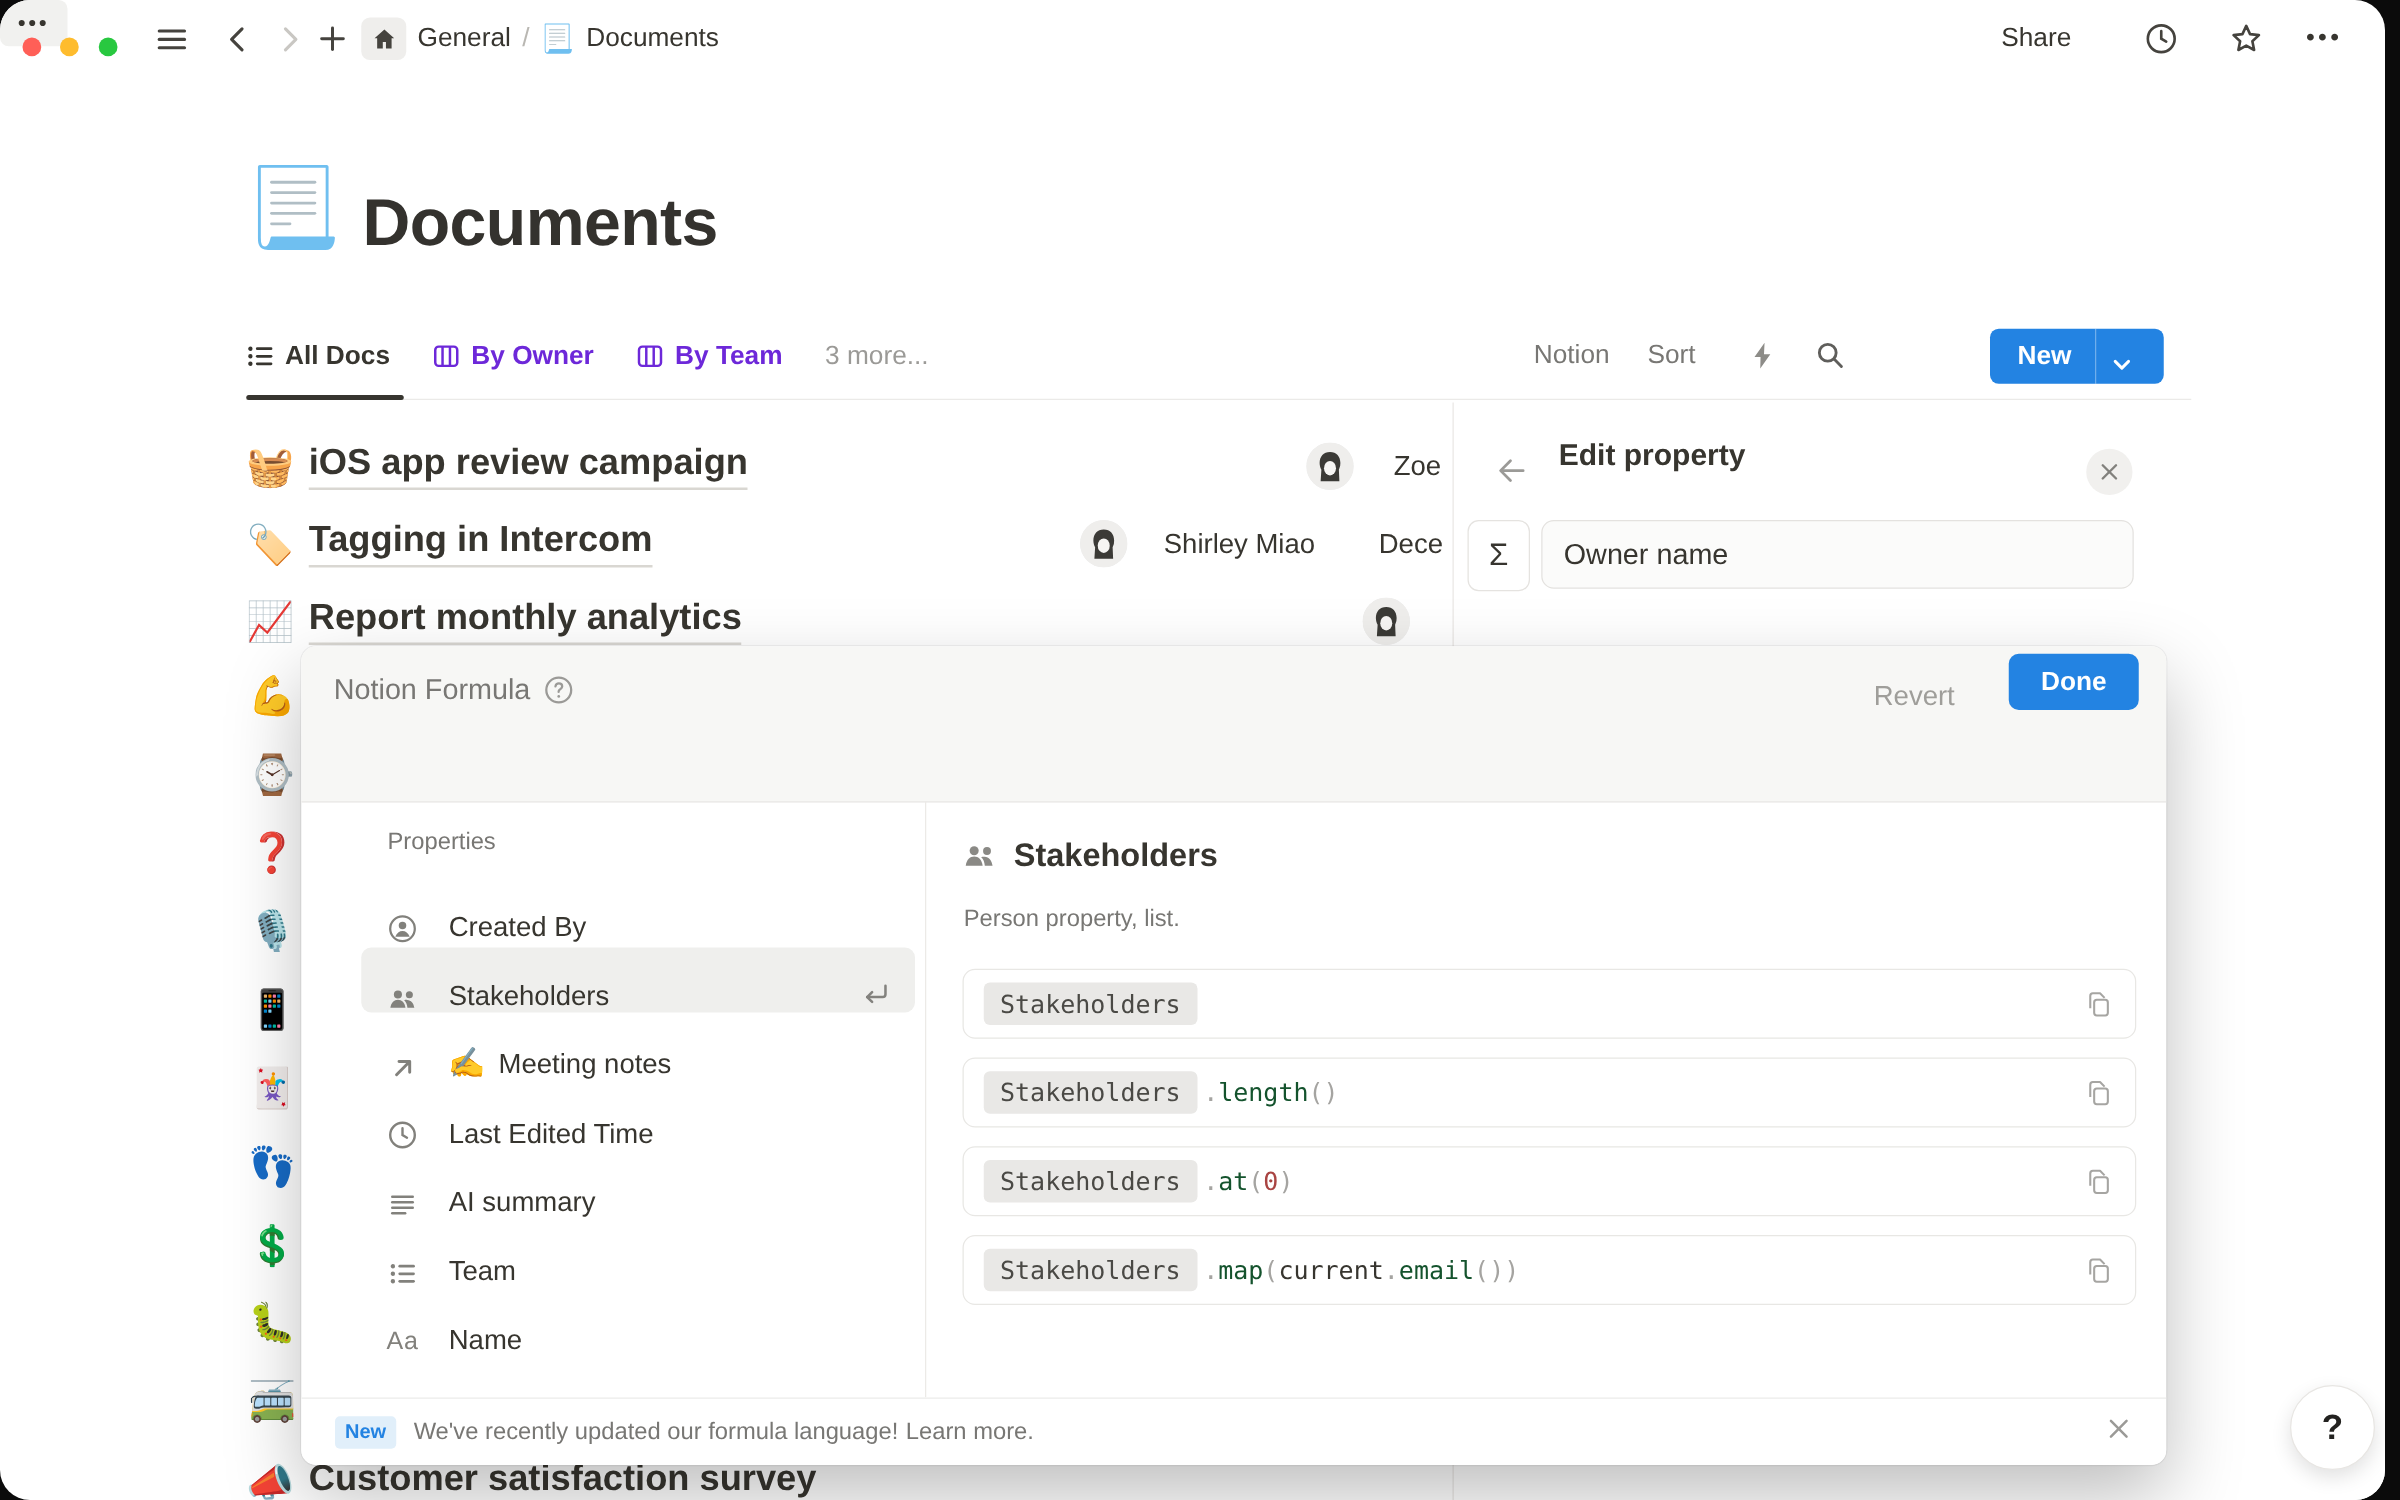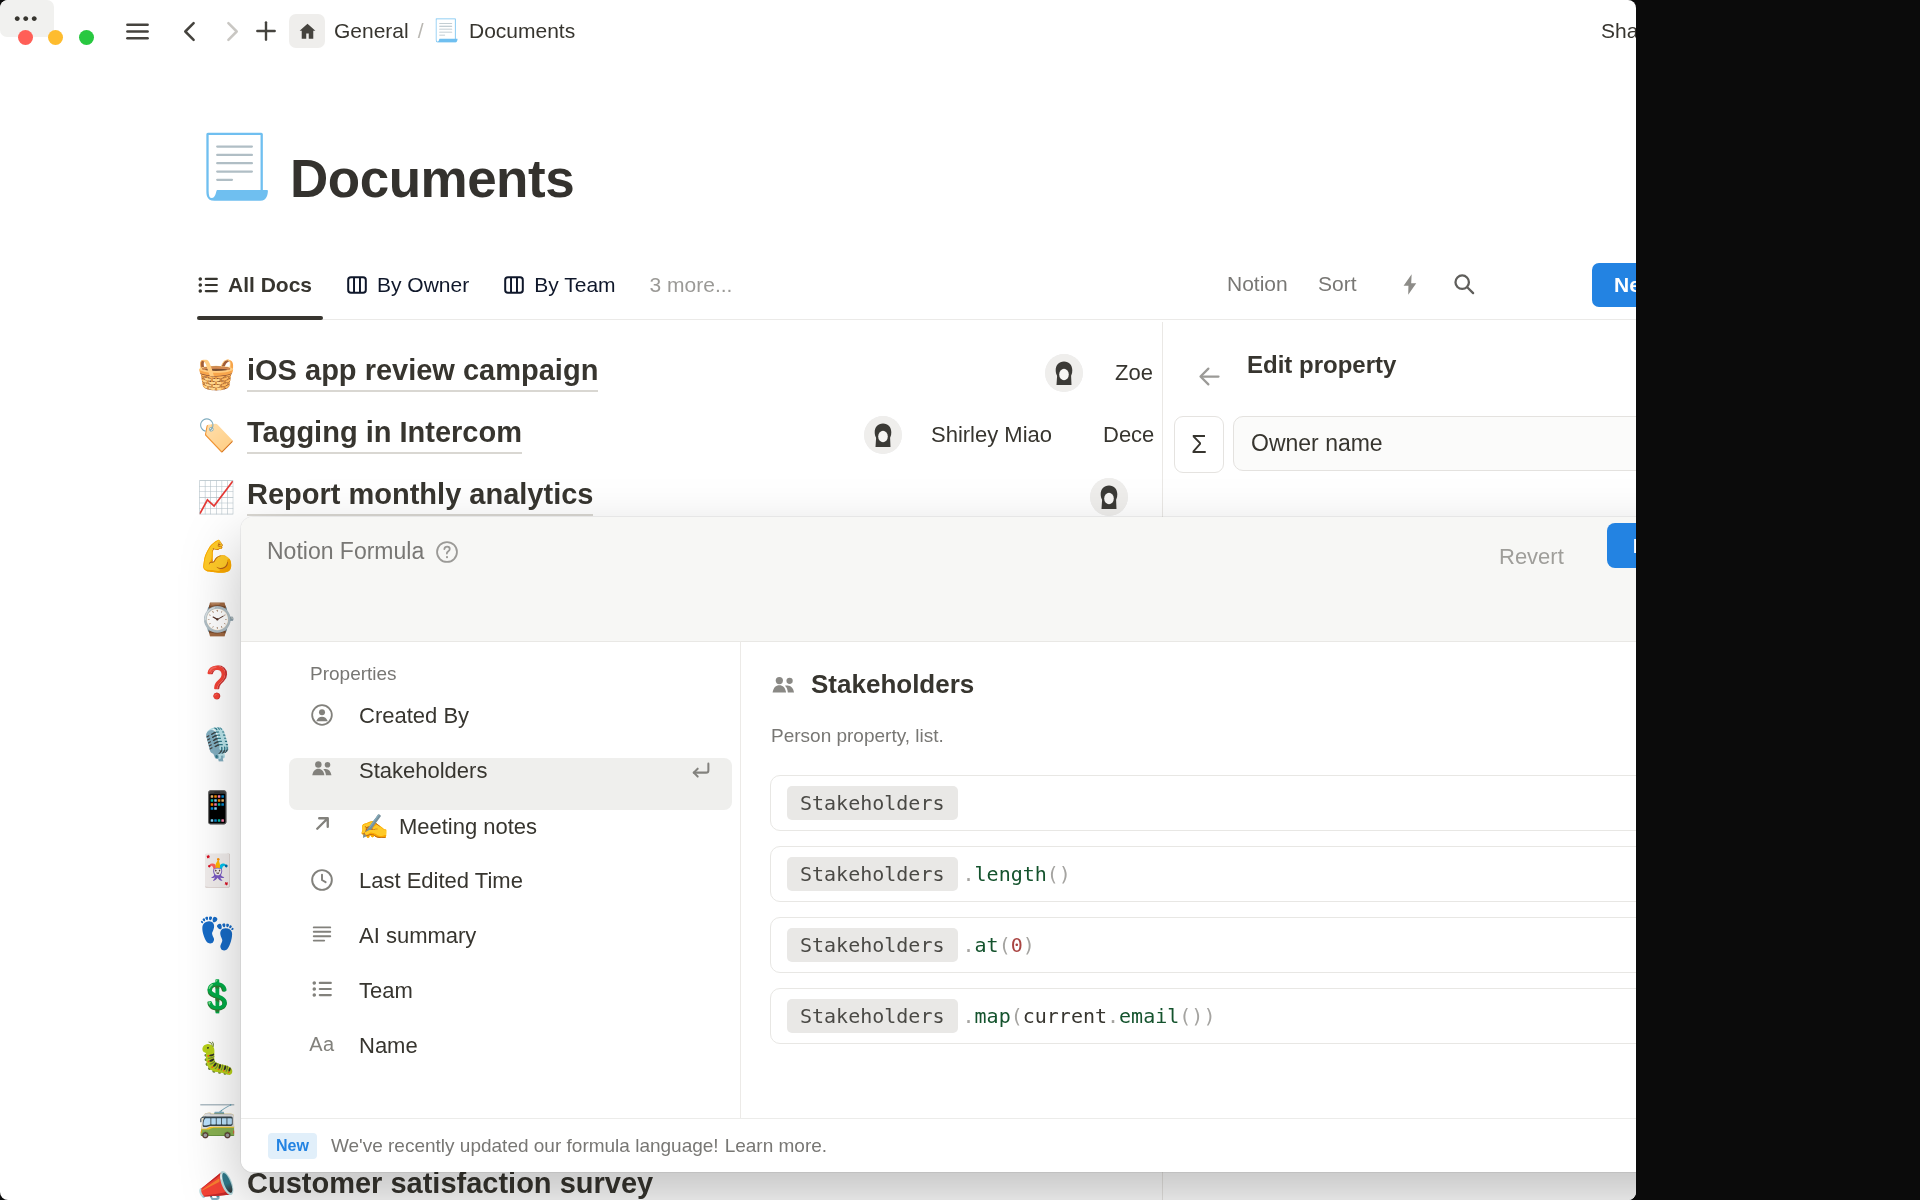--- a/index.html
+++ b/index.html
@@ -1,17 +1,17 @@
 <!DOCTYPE html>
 <html><head>
 <meta charset="utf-8">
 <style>
   html,body{margin:0;padding:0;background:#0b0b0b;}
-  .stage{position:relative;width:1636px;height:1200px;background:#fff;overflow:hidden;
-         border-radius:8px;font-family:"Liberation Sans",sans-serif;color:#37352f;}
+  .stage{position:relative;width:1908px;height:1200px;background:#fff;overflow:hidden;
+         border-radius:24px;font-family:"Liberation Sans",sans-serif;color:#37352f;}
   svg{display:block;}
 
   
   .topbar{position:absolute;top:0;left:0;right:0;height:62px;}
   .tl{position:absolute;top:30px;width:15px;height:15px;border-radius:50%;}
   .tl-red{left:18px;background:#ff5f57;}
   .tl-yellow{left:48px;background:#febc2e;}
   .tl-green{left:79px;background:#28c840;}
   .tb-ic{position:absolute;color:#45433e;cursor:default;}
   .tb-ic.dim{color:#c9c7c3;}
@@ -26,21 +26,21 @@
          font-size:19px;letter-spacing:3px;color:#37352f;font-weight:bold;}
 
   
   .pagetitle-emoji{position:absolute;left:196px;top:136px;font-size:62px;line-height:1;}
   .pagetitle{position:absolute;left:290px;top:148px;font-size:53px;font-weight:700;letter-spacing:-0.5px;color:#34322e;}
 
   
   .viewbar-line{position:absolute;left:197px;top:319px;width:1556px;height:1px;background:#ebeae8;}
   .active-underline{position:absolute;left:197px;top:316px;width:126px;height:4px;background:#37352f;border-radius:2px;}
   .tabs{position:absolute;left:197px;top:253px;height:64px;display:flex;align-items:center;gap:34px;}
-  .tab{display:flex;align-items:center;gap:9px;font-size:21px;color:#0f172a;font-weight:400;cursor:default;}
+  .tab{display:flex;align-items:center;gap:9px;font-size:21px;color:#6d28d9;font-weight:700;cursor:default;}
   .tab.active{color:#37352f;font-weight:700;}
   .tab-more{font-size:21px;color:#9b9a97;}
   .tool{position:absolute;font-size:21px;color:#787774;}
   .tool-dots{left:1512px;top:266px;width:54px;height:37px;background:#f1f1ef;border-radius:7px;
              display:flex;align-items:center;justify-content:center;color:#37352f;
              font-weight:bold;letter-spacing:2.5px;font-size:17px;}
   .new-btn{position:absolute;left:1592px;top:263px;width:139px;height:44px;border-radius:7px;
            background:#2383e2;display:flex;align-items:center;color:#fff;}
   .new-btn .lbl{font-size:21px;font-weight:700;margin-left:22px;}
   .new-btn .div{width:1px;height:44px;background:rgba(255,255,255,0.35);margin-left:19px;}
@@ -76,21 +76,21 @@
   .ph-title{position:absolute;left:26px;top:21px;display:flex;align-items:center;gap:11px;
             font-size:23px;color:#787774;}
   .ph-help{color:#9b9a97;}
   .revert{position:absolute;left:1258px;top:27px;font-size:22px;color:#9f9e9a;}
   .done-btn{position:absolute;left:1366px;top:6px;width:104px;height:45px;border-radius:8px;background:#2383e2;
             color:#fff;font-size:21px;font-weight:700;display:flex;align-items:center;justify-content:center;}
   .popup-body{position:absolute;top:124px;bottom:54px;left:0;right:0;display:flex;padding-left:40px;}
   .props-col{width:460px;border-right:1px solid #eceae7;box-sizing:border-box;position:relative;}
   .props-heading{position:absolute;left:29px;top:22px;font-size:19px;color:#787774;}
   .prop-list{position:absolute;left:8px;right:8px;top:62px;}
-  .prop-item{height:52px;margin-bottom:3px;border-radius:8px;display:flex;align-items:flex-start;
+  .prop-item{height:52px;margin-bottom:3px;border-radius:8px;display:flex;align-items:flex-end;
              padding:0 18px 0 20px;box-sizing:border-box;}
   .prop-item.selected{background:#efefed;}
   .prop-ic{width:26px;display:flex;justify-content:center;color:#82817c;}
   .prop-lbl{margin-left:24px;font-size:22px;color:#37352f;display:flex;align-items:center;gap:10px;}
   .prop-lbl .pemoji{font-size:24px;}
   .prop-ret{margin-left:auto;color:#83827e;}
   .aa{font-size:20px;color:#82817c;font-weight:500;letter-spacing:0.5px;}
 
   .detail-col{flex:1;position:relative;}
   .detail-head{position:absolute;left:29px;top:28px;display:flex;align-items:center;gap:13px;}

